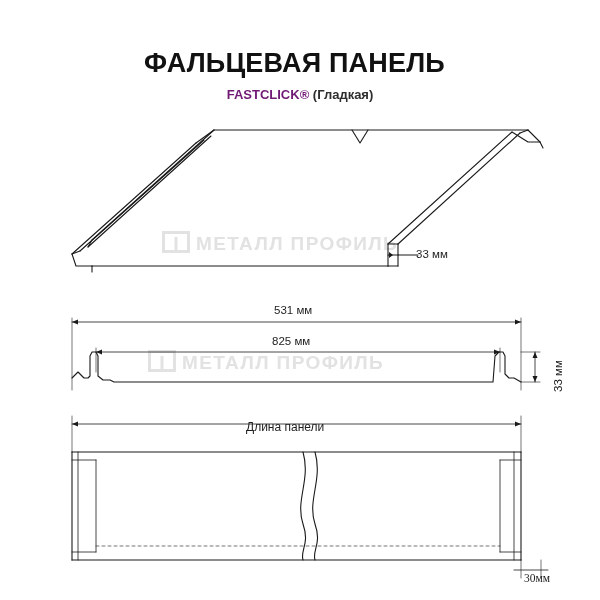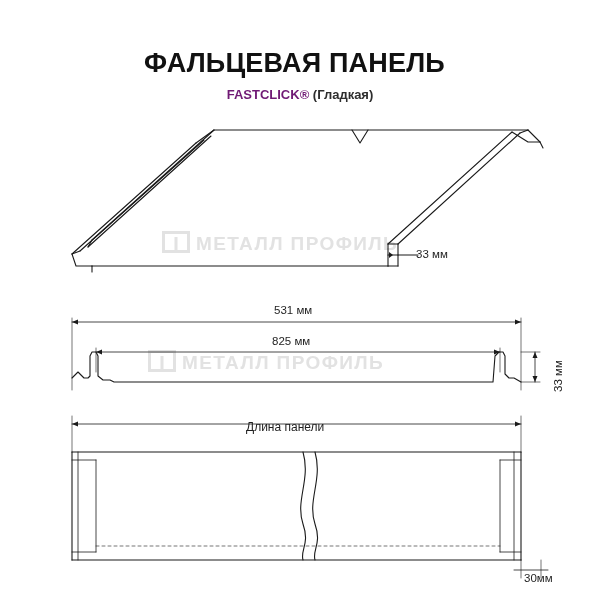--- a/index.html
+++ b/index.html
@@ -205,15 +205,15 @@
       <path d="M72 424 L78 421.5 L78 426.5 Z"></path>
       <path d="M521 424 L515 421.5 L515 426.5 Z"></path>
     </g>
   </svg>
 
   <div class="dim-label" style="left:416px; top:248px;">33 мм</div>
   <div class="dim-label" style="left:274px; top:304px;">531 мм</div>
   <div class="dim-label" style="left:272px; top:335px;">825 мм</div>
   <div class="dim-label vert" style="left:552px; top:392px;">33 мм</div>
   <div class="dim-label" style="left:246px; top:407px; font-size:12px;margin-top:13px;">Длина панели</div>
-  <div class="dim-label" style="left:524px; top:572px;">30мм</div>
+  <div class="dim-label" style="left:524px; top:572px;font-family:Liberation Serif, serif;">30мм</div>
 
 </div>
 
 </body></html>

